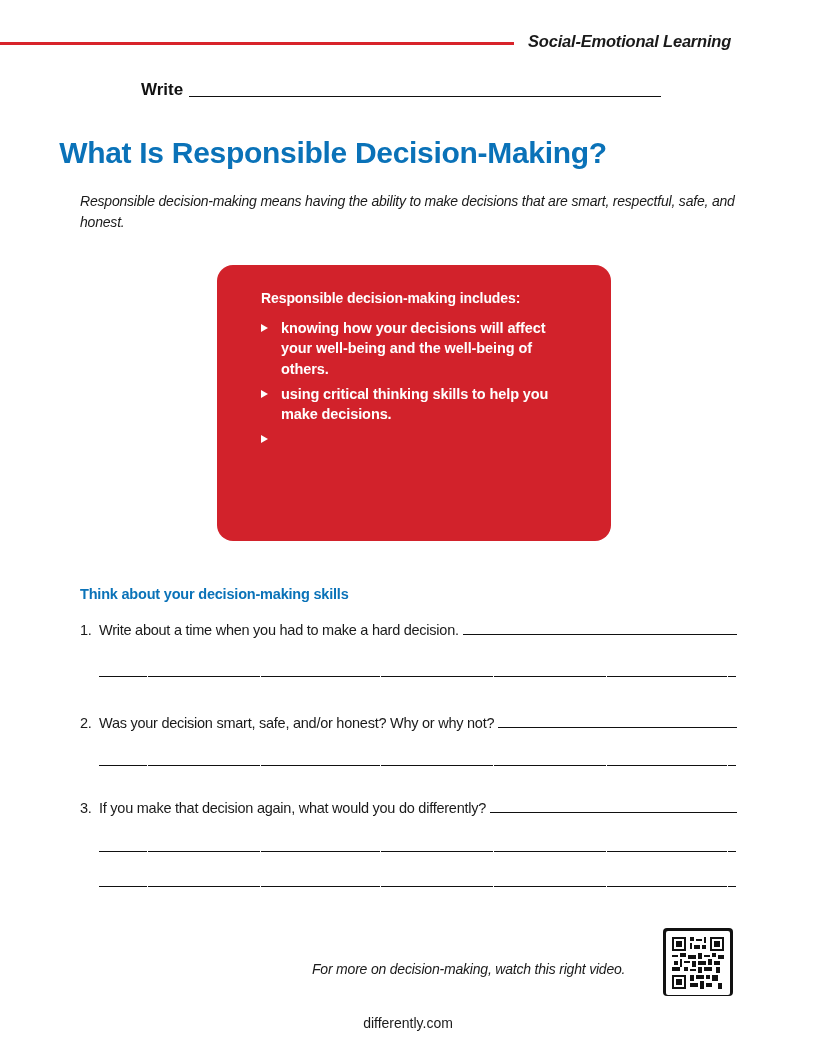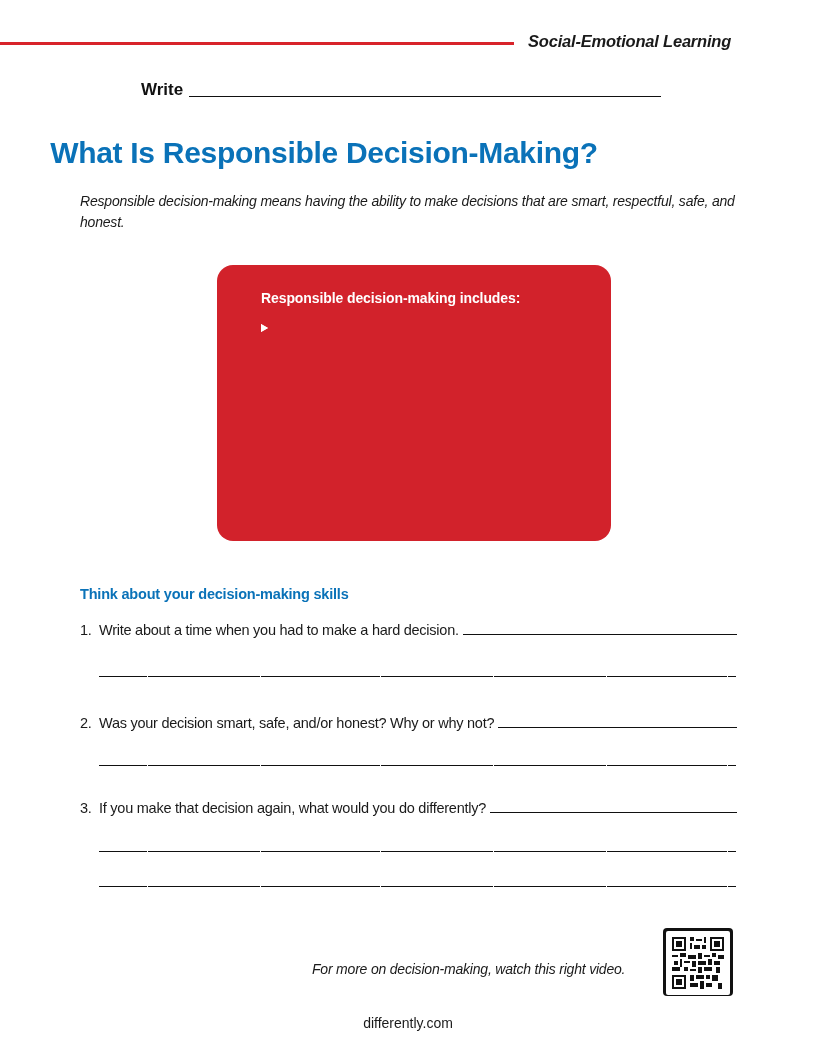--- a/index.html
+++ b/index.html
@@ -9,21 +9,21 @@
     .header-rule { position: absolute; left: 0; top: 42px; width: 514px; height: 3px; background: #d8232a; }
     .header-label { position: absolute; left: 528px; top: 32px; font-family: "Liberation Sans", sans-serif;
                     font-style: italic; font-weight: bold; font-size: 16.5px; color: #1a1a1a; letter-spacing: -0.2px; }
 
     .name-row { position: absolute; left: 141px; top: 80px; display: flex; align-items: flex-end; }
     .name-label { font-family: "Liberation Sans", sans-serif; font-weight: bold; font-size: 17px; color: #111; }
     .name-line { width: 472px; height: 0; border-bottom: 1.3px solid #111; margin-left: 6px; margin-bottom: 3px; }
 
     .title { position: absolute; left: 0; width: 648px; top: 136px; text-align: center;
              font-family: "Liberation Sans", sans-serif; font-weight: bold; font-size: 30px;
-             color: #0a72b8; letter-spacing: -0.3px; }
+             color: #0a72b8; letter-spacing: -0.3px; padding-left: 9px; }
 
     .intro { position: absolute; left: 80px; top: 191px; width: 660px; font-family: "Liberation Sans", sans-serif;
              font-style: italic; font-size: 14px; line-height: 21px; color: #1a1a1a; letter-spacing: -0.2px; }
 
     .callout { position: absolute; left: 217px; top: 265px; width: 394px; height: 276px; background: #d2222b;
                border-radius: 16px; color: #ffffff; box-sizing: border-box; padding: 24px 40px 0 44px;
                font-family: "Liberation Sans", sans-serif; font-weight: bold; }
     .callout-heading { font-size: 14px; line-height: 18px; margin-bottom: 11px; letter-spacing: -0.1px; }
     .callout-list { list-style: none; margin: 0; padding: 0; }
     .callout-item { position: relative; padding-left: 20px; font-size: 14.5px; line-height: 20.3px; margin-bottom: 5px; letter-spacing: -0.1px; }
@@ -68,20 +68,25 @@
 
 <h1 class="title" style="margin:0;">What Is Responsible Decision-Making?</h1>
 
 <p class="intro" style="margin:0;">Responsible decision-making means having the ability to make decisions that are smart, respectful, safe, and honest.</p>
 
 <div class="callout">
   <div class="callout-heading">Responsible decision-making includes:</div>
   <ul class="callout-list">
     <li class="callout-item">
       <span class="bullet-icon"></span>
+      <span>knowing how your decisions will affect your well-being and the well-being of others.</span>
+    </li>
+    <li class="callout-item">
+      <span class="bullet-icon"></span>
+      <span>using critical thinking skills to help you make decisions.</span>
     </li>
     <li class="callout-item">
       <span class="bullet-icon"></span>
     </li>
   </ul>
 </div>
 
 <h2 class="section-heading" style="margin:0;">Think about your decision-making skills</h2>
 
 <div class="question" style="top:622px;">

